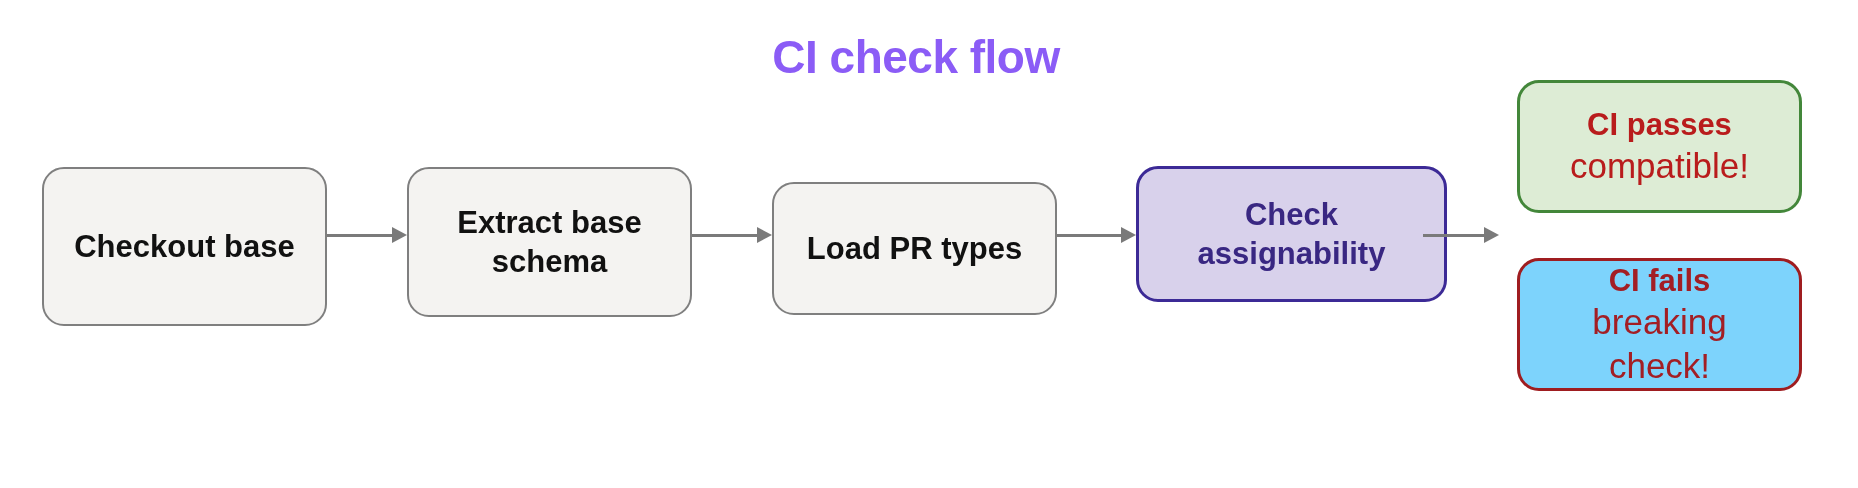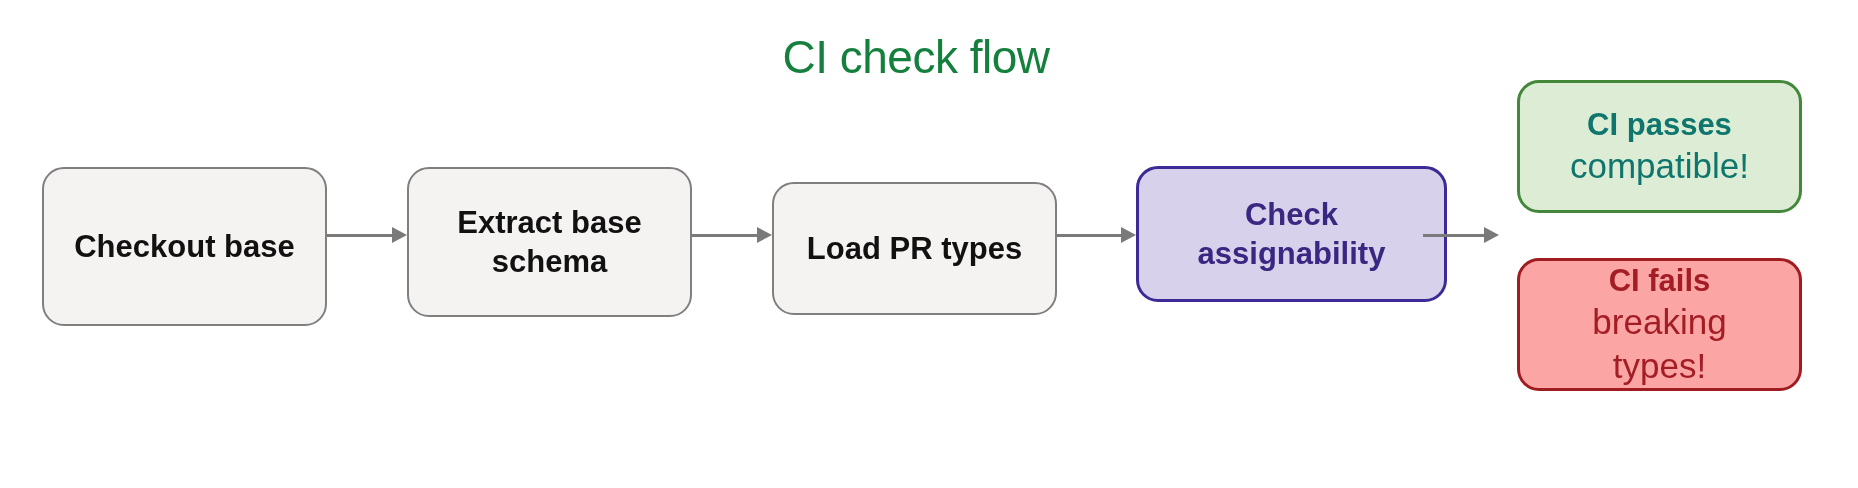--- a/index.html
+++ b/index.html
@@ -15,22 +15,22 @@
     font-family: "Liberation Sans", sans-serif;
     overflow: hidden;
   }
   .title {
     position: absolute;
     top: 30px;
     left: 916px;
     transform: translateX(-50%);
     margin: 0;
     font-size: 46px;
-    font-weight: 400;
-    color: #15803d;
+    font-weight: 700;
+    color: #8b5cf6;
     white-space: nowrap;
     letter-spacing: -0.5px;
   }
   .node {
     position: absolute;
     box-sizing: border-box;
     border-radius: 22px;
     display: flex;
     flex-direction: column;
     align-items: center;
@@ -54,24 +54,24 @@
     color: #111111;
   }
   .active {
     background: #d8d1eb;
     border: 3px solid #3c2a96;
     color: #392782;
   }
   .success {
     background: #ddecd5;
     border: 3px solid #43873a;
-    color: #0f766e;
+    color: #b91c1c;
   }
   .failure {
-    background: #fca5a5;
+    background: #7dd3fc;
     border: 3px solid #9f1d20;
     color: #a31e24;
   }
   .n1 { left: 42px;   top: 167px; width: 285px; height: 159px; }
   .n2 { left: 407px;  top: 167px; width: 285px; height: 150px; }
   .n3 { left: 772px;  top: 182px; width: 285px; height: 133px; }
   .n4 { left: 1136px; top: 166px; width: 311px; height: 136px; }
   .n5 { left: 1517px; top: 80px;  width: 285px; height: 133px; }
   .n6 { left: 1517px; top: 258px; width: 285px; height: 133px; }
   .arrow {
@@ -140,16 +140,16 @@
     <div class="head"></div>
   </div>
 
   <div class="node success n5">
     <span class="label">CI passes</span>
     <span class="sublabel">compatible!</span>
   </div>
 
   <div class="node failure n6">
     <span class="label">CI fails</span>
-    <span class="sublabel">breaking types!</span>
+    <span class="sublabel">breaking check!</span>
   </div>
 
 </div>
 
 </body></html>

